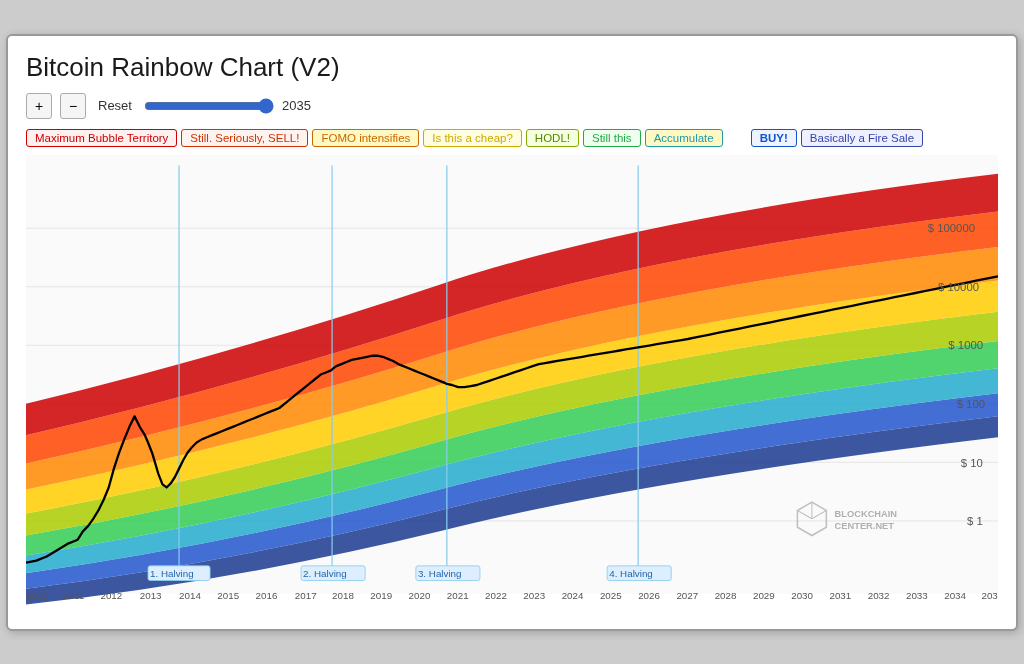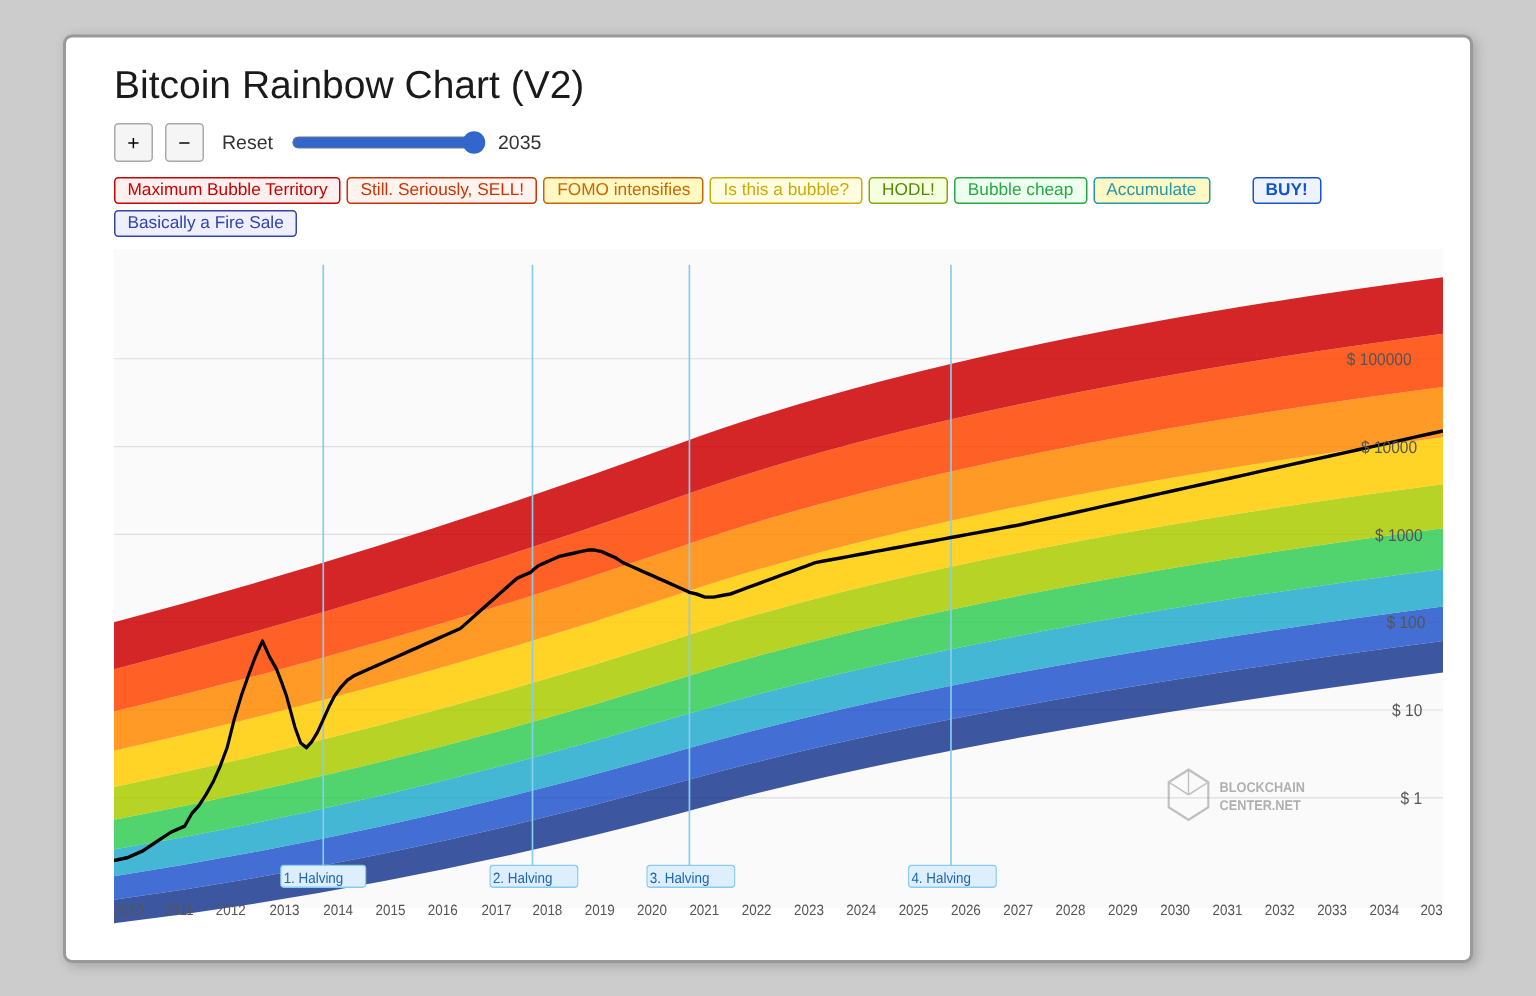--- a/index.html
+++ b/index.html
@@ -8,22 +8,22 @@
       display: flex;
       justify-content: center;
       align-items: center;
       min-height: 100vh;
       font-family: Arial, sans-serif;
     }
     .card {
       background: #fff;
       border: 2px solid #999;
       border-radius: 6px;
-      padding: 16px 18px 14px 32px;
-      width: 940px;
+      padding: 16px 18px 14px 18px;
+      width: 1012px;
       box-shadow: 2px 2px 8px rgba(0,0,0,0.2);
     }
     .title {
       font-size: 26px;
       font-weight: normal;
       color: #1a1a1a;
       margin-bottom: 10px;
     }
     .toolbar {
       display: flex;
@@ -90,23 +90,23 @@
     <button class="zoom-btn">−</button>
     <button class="reset-btn">Reset</button>
     <input type="range" class="range-slider" min="2010" max="2035" value="2035" style="">
     <span class="year-label">2035</span>
   </div>
 
   <div class="legend-row" id="legend-row">
       <span class="legend-tag" style="border-color: rgb(204, 0, 0); color: rgb(204, 0, 0); background: rgb(255, 240, 240);">Maximum Bubble Territory</span>
       <span class="legend-tag" style="border-color: rgb(204, 51, 0); color: rgb(204, 51, 0); background: rgb(255, 243, 240);">Still. Seriously, SELL!</span>
       <span class="legend-tag" style="border-color: rgb(204, 102, 0); color: rgb(204, 102, 0); background: #fef9c3;">FOMO intensifies</span>
-      <span class="legend-tag" style="border-color: rgb(204, 170, 0); color: rgb(204, 170, 0); background: rgb(255, 253, 224);">Is this a bubble?</span>
+      <span class="legend-tag" style="border-color: rgb(204, 170, 0); color: rgb(204, 170, 0); background: rgb(255, 253, 224);">Is this a cheap?</span>
       <span class="legend-tag" style="border-color: rgb(136, 170, 0); color: rgb(85, 136, 0); background: rgb(245, 255, 224);">HODL!</span>
-      <span class="legend-tag" style="border-color: rgb(34, 170, 68); color: rgb(34, 170, 68); background: rgb(239, 255, 239);">Bubble cheap</span>
+      <span class="legend-tag" style="border-color: rgb(34, 170, 68); color: rgb(34, 170, 68); background: rgb(239, 255, 239);">Still this</span>
       <span class="legend-tag" style="border-color: rgb(34, 153, 170); color: rgb(34, 153, 170); background: #fef9c3;">Accumulate</span>
       <span class="legend-tag" style="border-color: rgb(17, 85, 204); color: rgb(17, 85, 204); background: rgb(238, 243, 255); font-weight: bold; margin-left: 24px;">BUY!</span>
       <span class="legend-tag" style="border-color: rgb(51, 68, 170); color: rgb(51, 68, 170); background: rgb(238, 240, 255);">Basically a Fire Sale</span>
     </div>
 
   <div class="chart-area">
     <svg id="main-chart" viewBox="0 0 940 440" preserveAspectRatio="none">
 
       <defs>
         

